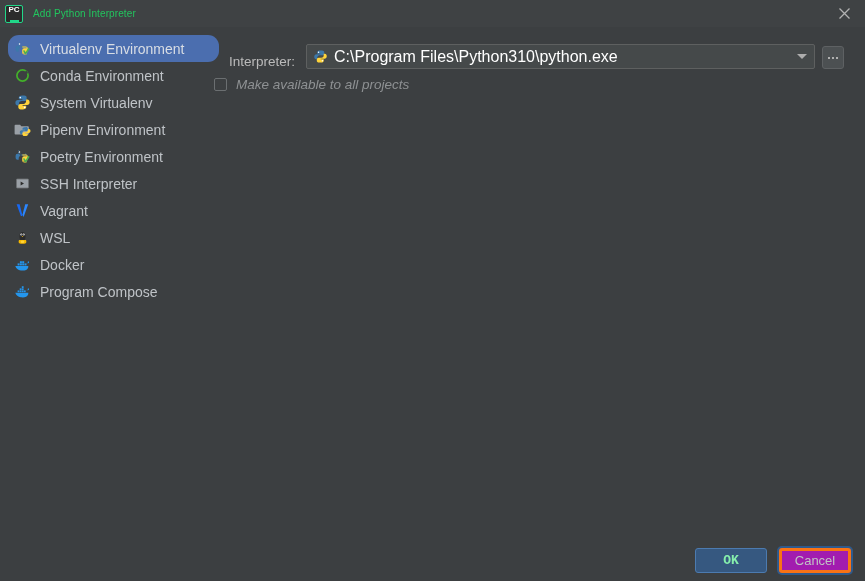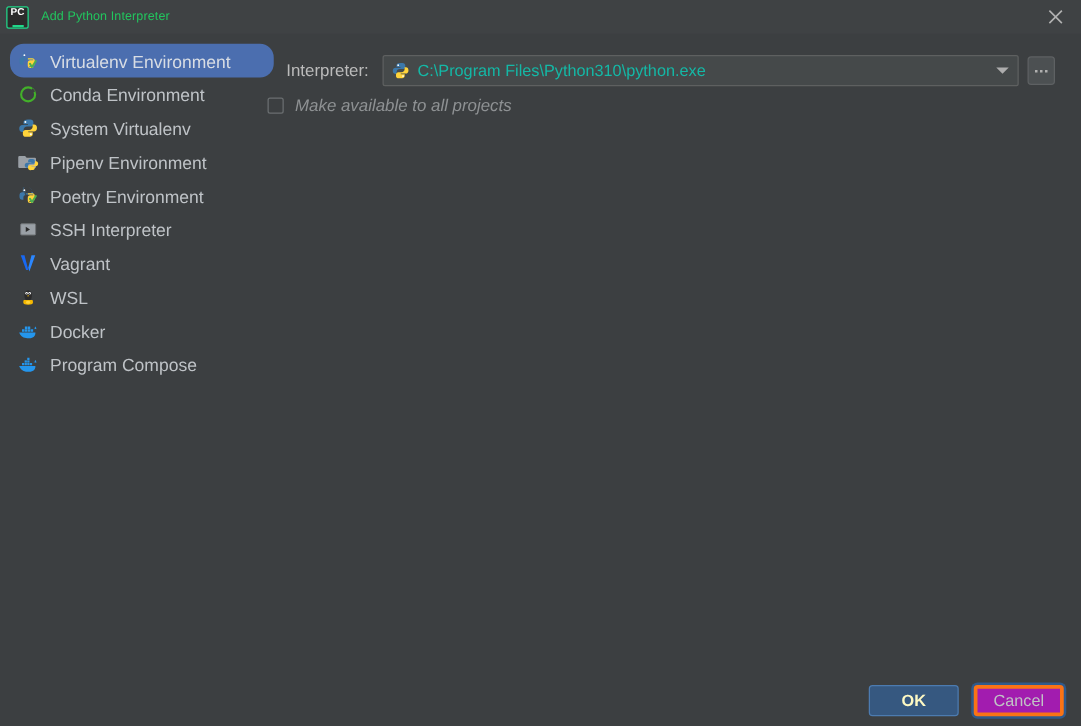--- a/index.html
+++ b/index.html
@@ -99,21 +99,21 @@
     flex: 0 0 17px;
     position: relative;
   }
   .side-item .lbl { line-height: 1; }
 
   
   .field-row {
     position: absolute;
     left: 229px; top: 44px;
     display: flex;
-    align-items: center;
+    align-items: flex-end;
   }
   .field-label {
     font-size: 13.5px;
     color: #bbbbbb;
     margin-right: 11px;
   }
   .combo {
     width: 509px;
     height: 25px;
     background: #45494a;
@@ -124,22 +124,22 @@
     padding-left: 6px;
     position: relative;
     cursor: default;
   }
   .combo .py {
     width: 15px; height: 15px;
     margin-right: 6px;
     flex: 0 0 15px;
   }
   .combo .val {
-    font-size: 13px;
-    color: #14b8a6;
+    font-size: 16px;
+    color: #ffffff;
     white-space: nowrap;
     overflow: hidden;
   }
   .combo .arrow {
     position: absolute;
     right: 0; top: 0;
     width: 24px; height: 23px;
     display: flex;
     align-items: center;
     justify-content: center;
@@ -204,22 +204,23 @@
     border-radius: 3px;
     font-size: 13px;
     display: flex;
     align-items: center;
     justify-content: center;
     cursor: default;
   }
   .btn-ok {
     background: #365880;
     border: 1px solid #4c7bb0;
-    color: #fef9c3;
+    color: #86efac;
     font-weight: bold;
+    font-family: Liberation Mono, monospace;
   }
   .btn-cancel {
     background: #a21caf;
     border: 3px solid #f97316;
     color: #c0c3c5;
     box-shadow: 0 0 0 2px #2f5a8c;
   }
 
   
   svg { overflow: visible; }

